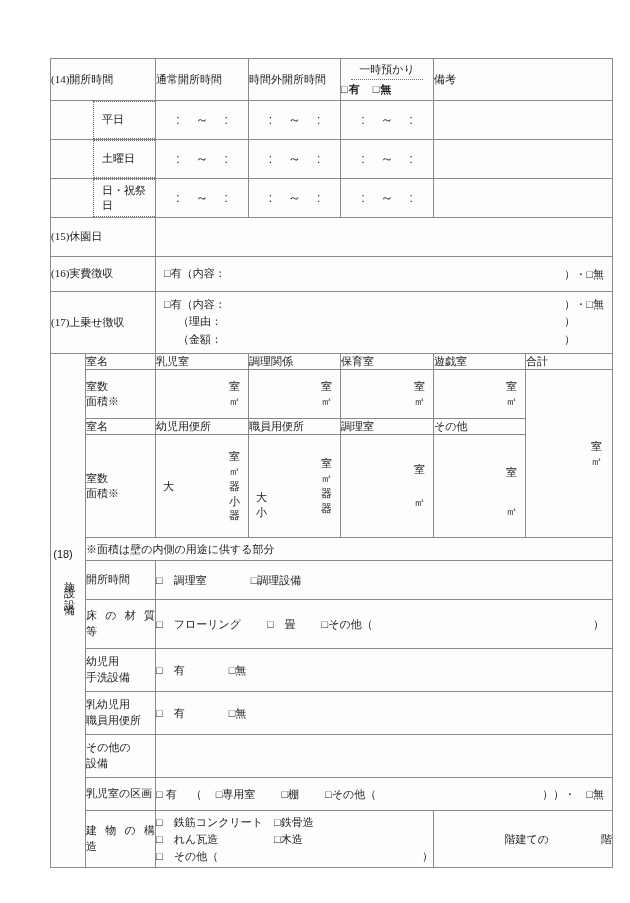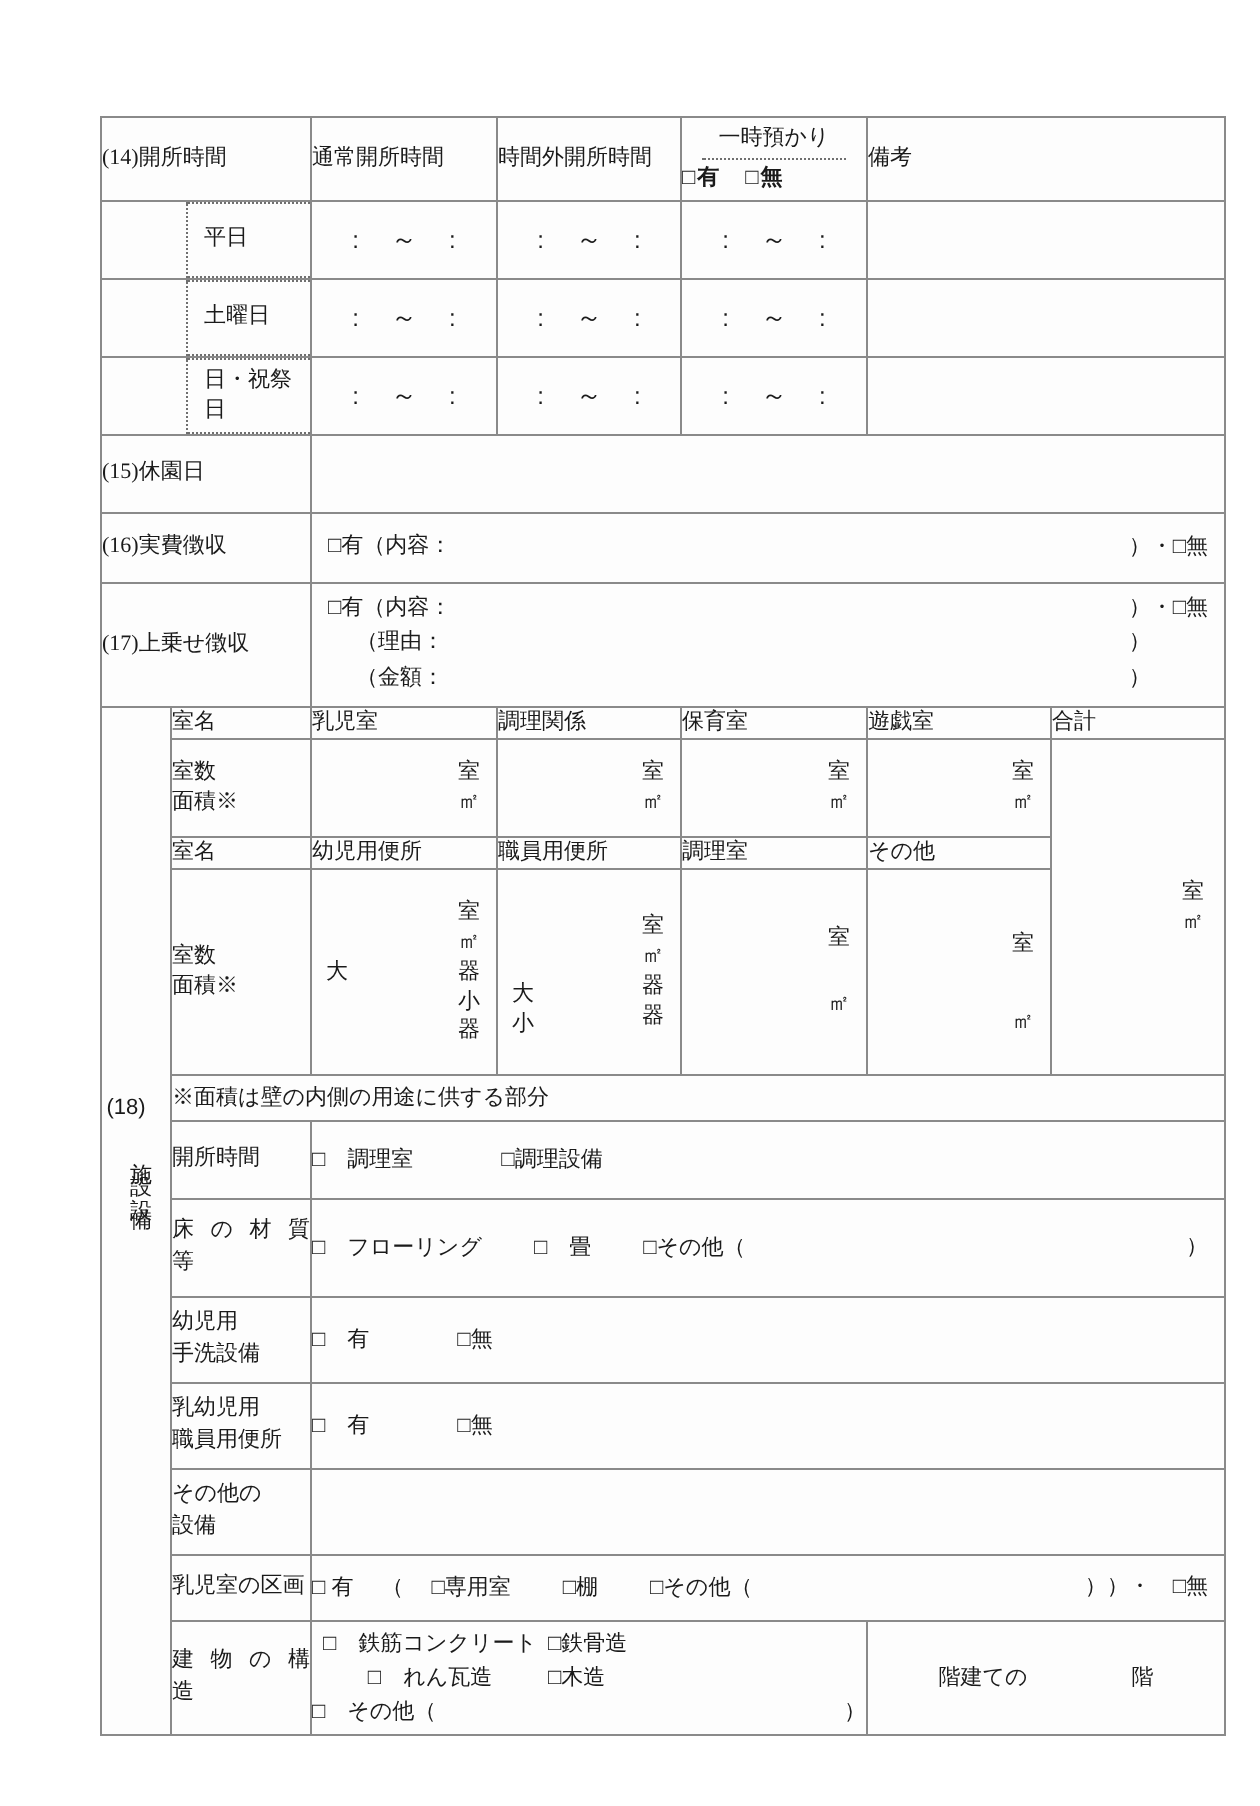--- a/index.html
+++ b/index.html
@@ -190,25 +190,25 @@
     white-space: nowrap;
   }
 
   .struct-lines {
     padding: 4px 8px 4px 22px;
     line-height: 1.55;
     font-size: 11px;
     position: relative;
   }
   .struct-lines .ln { white-space: nowrap; }
-  .struct-lines .col2 { display: inline-block; width: 118px; text-align: center; }
+  .struct-lines .col2 { display: inline-block; width: 118px; }
   .struct-lines .paren-r { float: right; }
 
   .floors {
-    text-align: center;
+    text-align: right;
     font-size: 11px;
     white-space: nowrap;
   }
   .floors .sp { display: inline-block; width: 52px; }
 </style>
 </head>
 <body>
 
 <div class="page">
 <table class="form">

